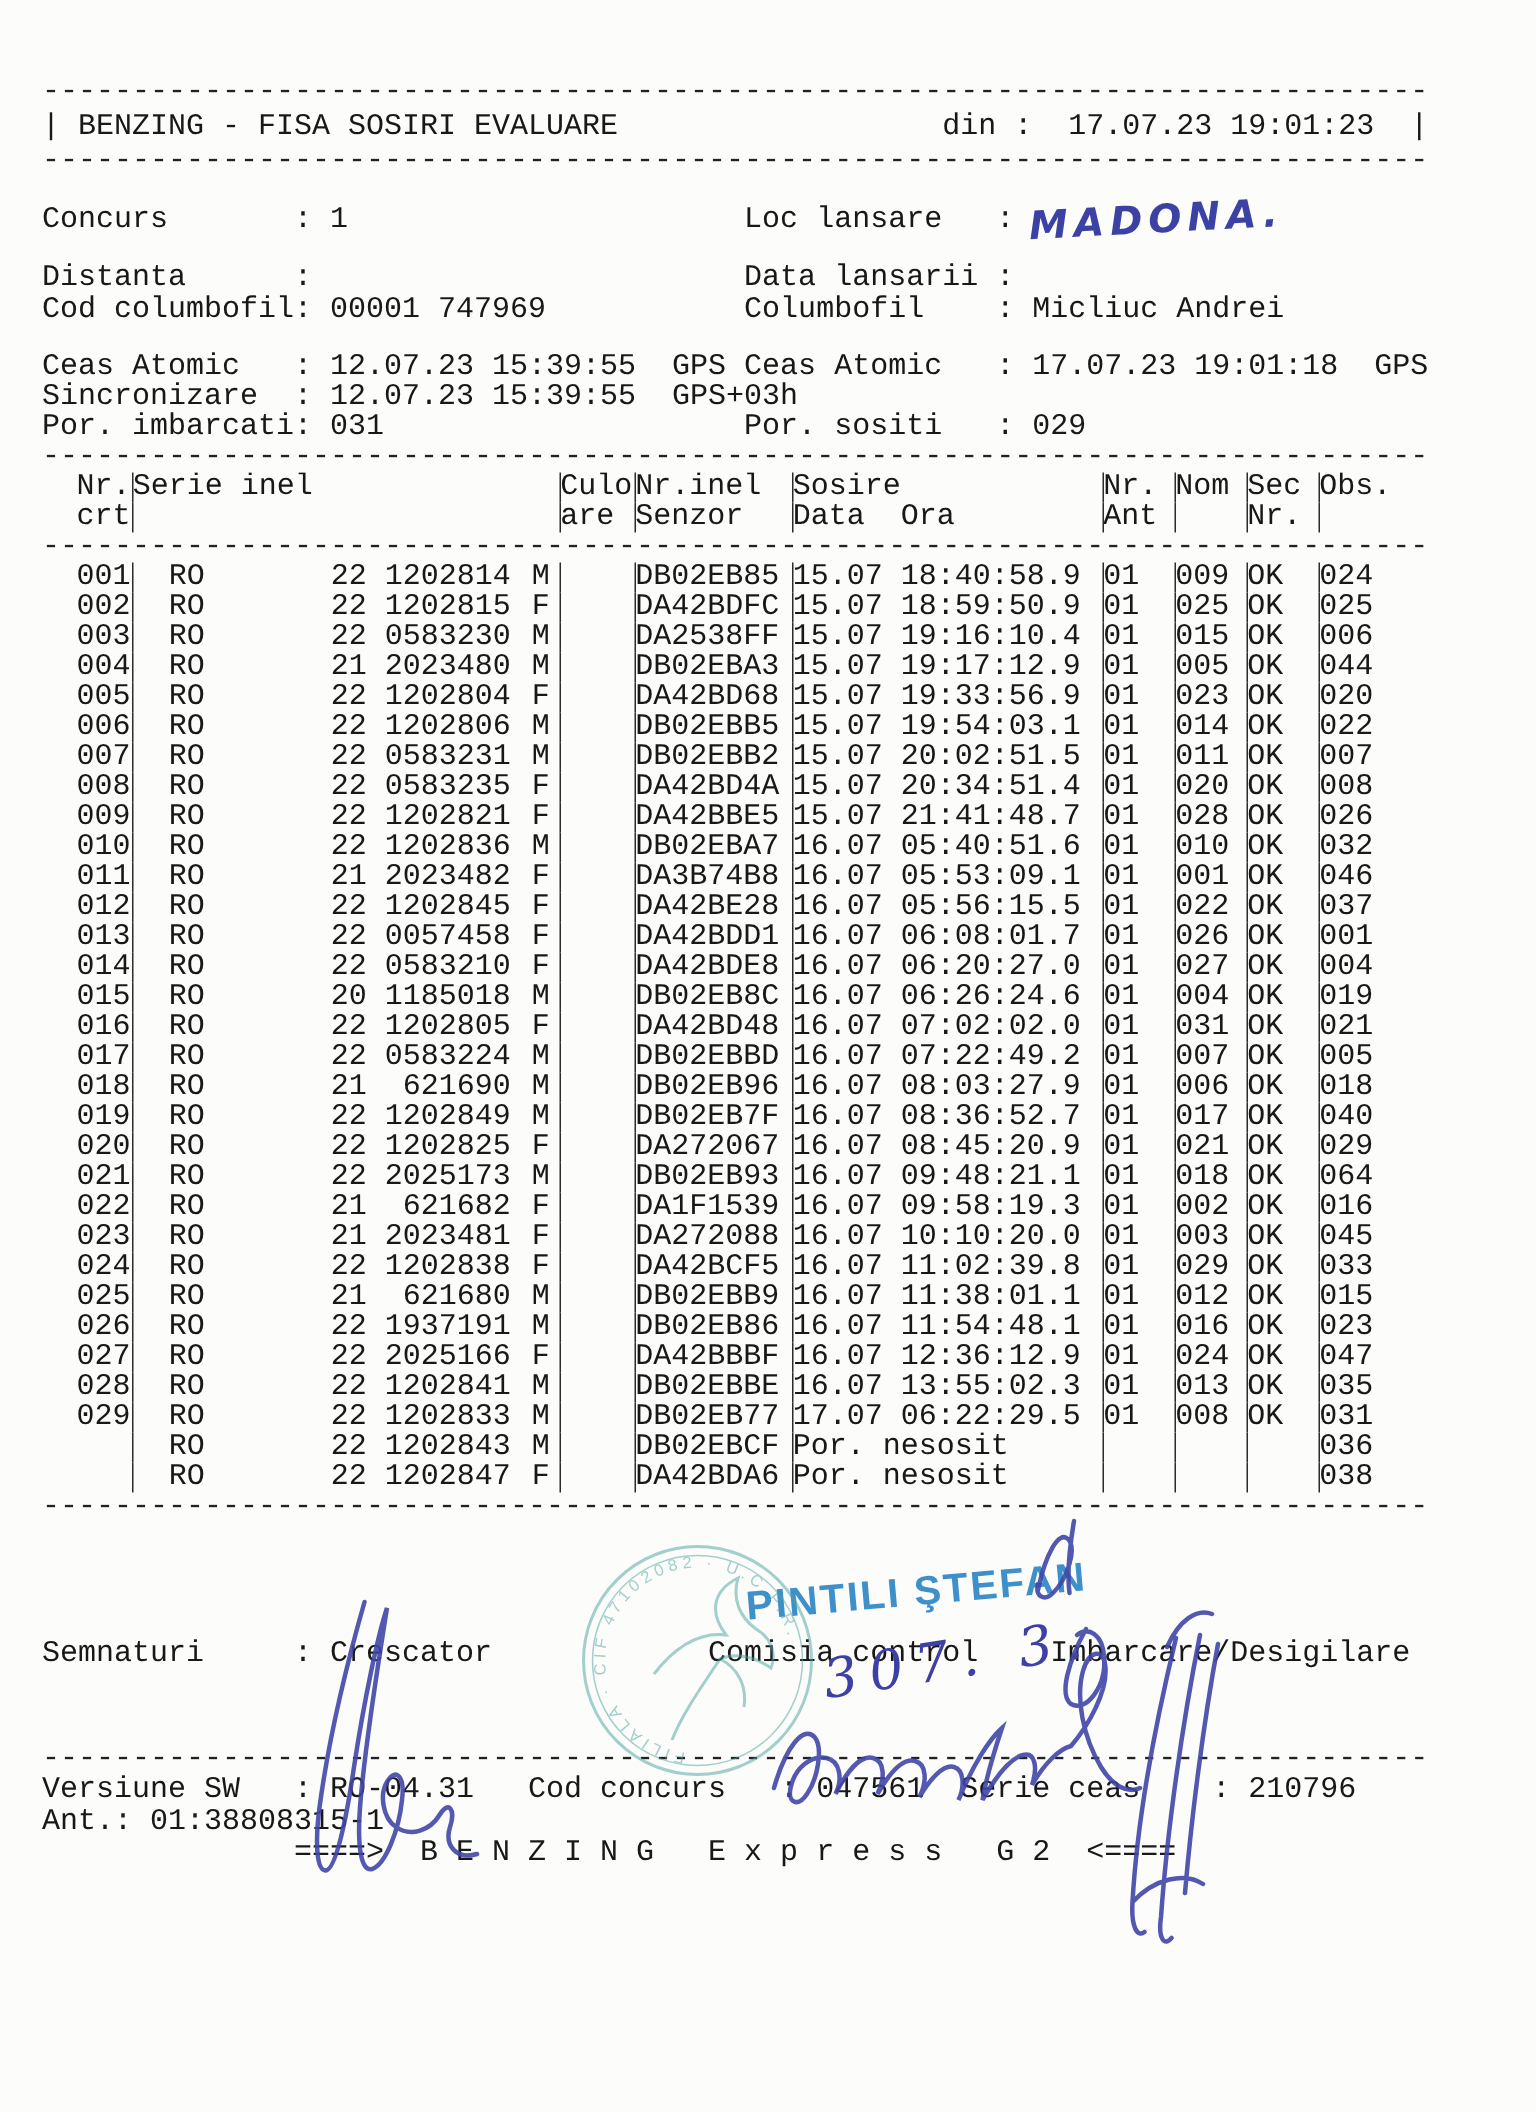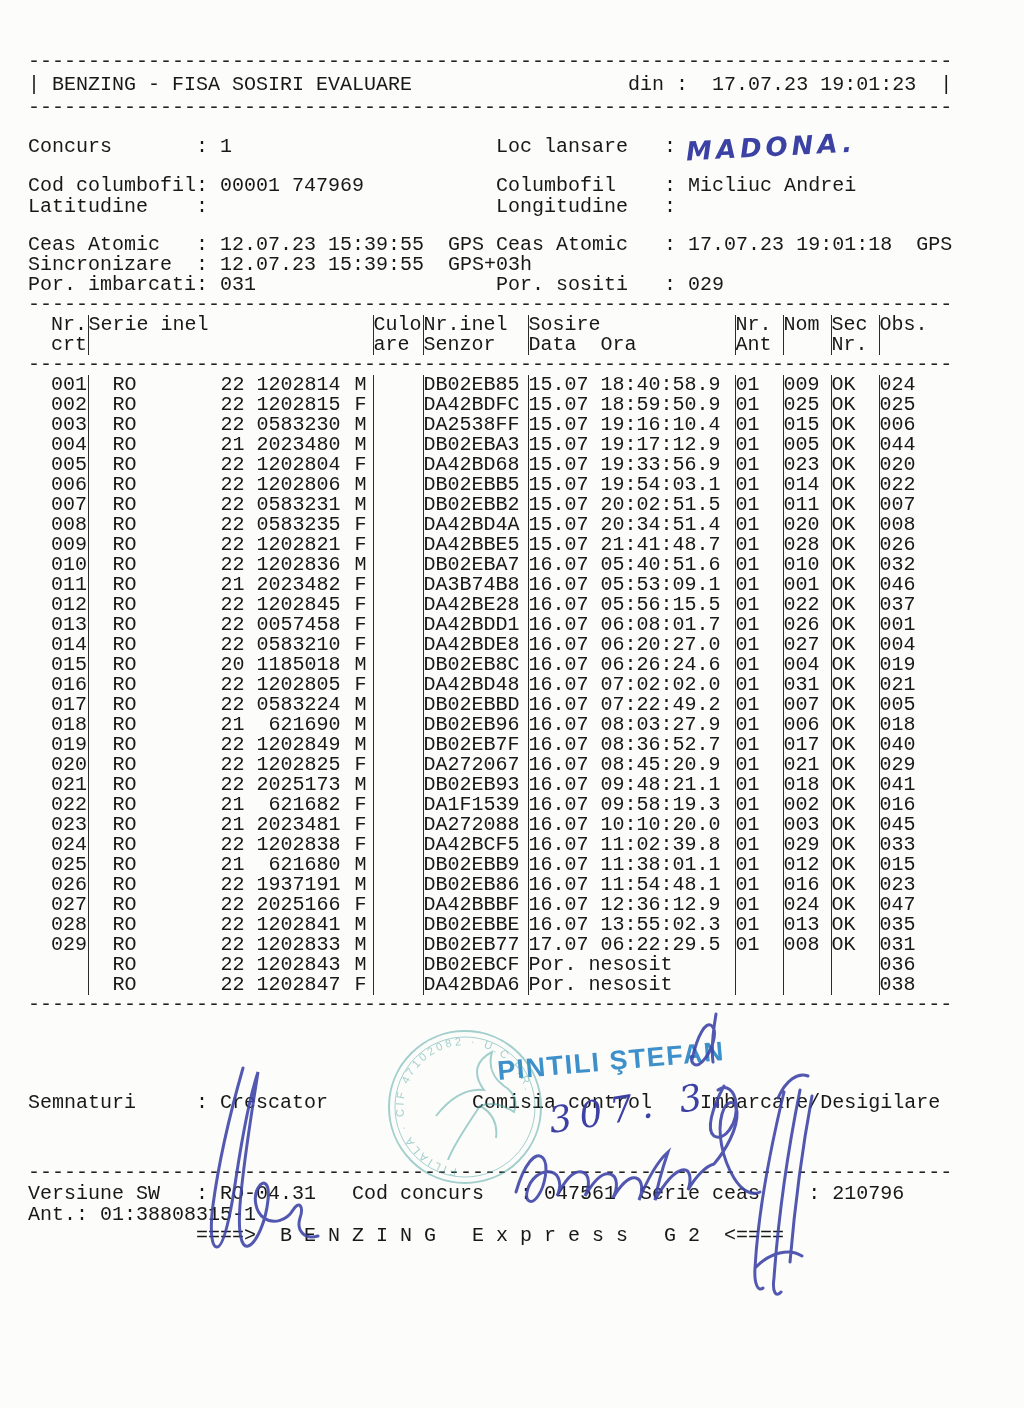--- a/index.html
+++ b/index.html
@@ -44,22 +44,22 @@
   <div class="content">
 
     <div class="sep">-----------------------------------------------------------------------------</div>
     <div class="title-line">| BENZING - FISA SOSIRI EVALUARE                  din :  17.07.23 19:01:23  |</div>
     <div class="sep">-----------------------------------------------------------------------------</div>
 
     <div class="sp18"></div>
     <div class="info-block">
       <div class="line">Concurs       : 1                      Loc lansare   :</div>
       <div class="sp18"></div>
+      <div class="line">Distanta      :                        Data lansarii :</div>
       <div class="line">Cod columbofil: 00001 747969           Columbofil    : Micliuc Andrei</div>
-      <div class="line">Latitudine    :                        Longitudine   :</div>
     </div>
 
     <div class="sp18"></div>
     <div>
       <div class="line">Ceas Atomic   : 12.07.23 15:39:55  GPS Ceas Atomic   : 17.07.23 19:01:18  GPS</div>
       <div class="line">Sincronizare  : 12.07.23 15:39:55  GPS+03h</div>
       <div class="line">Por. imbarcati: 031                    Por. sositi   : 029</div>
     </div>
 
     <div class="sep">-----------------------------------------------------------------------------</div>
@@ -339,21 +339,21 @@
           </tr>
           <tr>
             <td class="c-nr bdr">021</td>
             <td class="c-serie bdr"><span class="f-country">RO</span><span class="f-year">22</span><span class="f-ring">2025173</span><span class="f-sex">M</span></td>
             <td class="c-culo bdr"></td>
             <td class="c-senzor bdr">DB02EB93</td>
             <td class="c-sosire bdr">16.07 09:48:21.1</td>
             <td class="c-ant bdr">01</td>
             <td class="c-nom bdr">018</td>
             <td class="c-sec bdr">OK</td>
-            <td class="c-obs">041</td>
+            <td class="c-obs">064</td>
           </tr>
           <tr>
             <td class="c-nr bdr">022</td>
             <td class="c-serie bdr"><span class="f-country">RO</span><span class="f-year">21</span><span class="f-ring">621682</span><span class="f-sex">F</span></td>
             <td class="c-culo bdr"></td>
             <td class="c-senzor bdr">DA1F1539</td>
             <td class="c-sosire bdr">16.07 09:58:19.3</td>
             <td class="c-ant bdr">01</td>
             <td class="c-nom bdr">002</td>
             <td class="c-sec bdr">OK</td>

